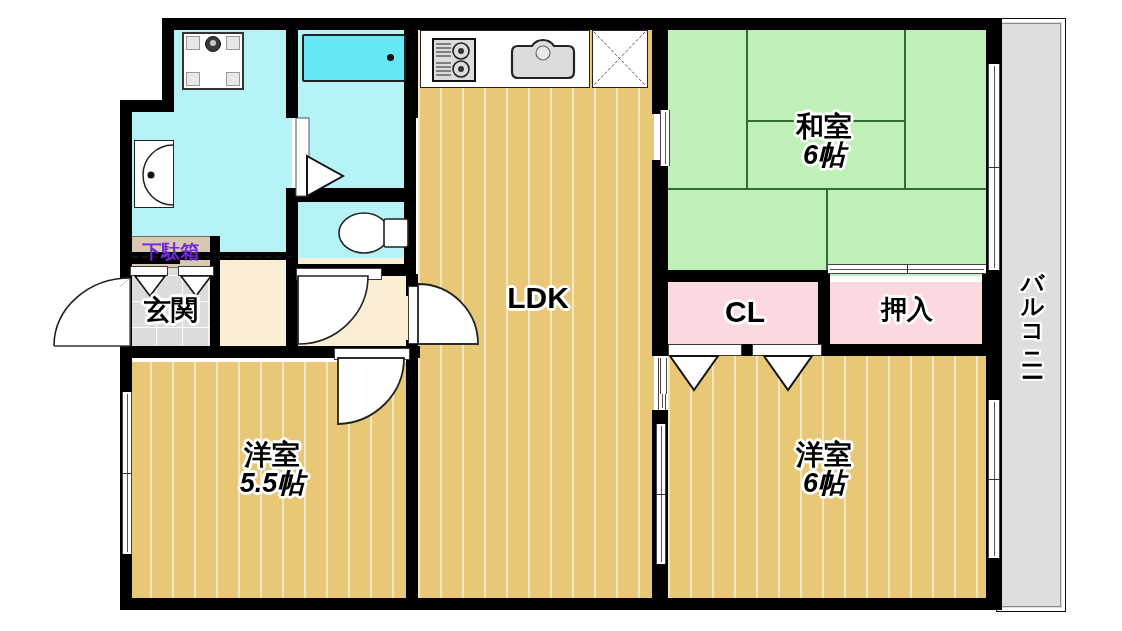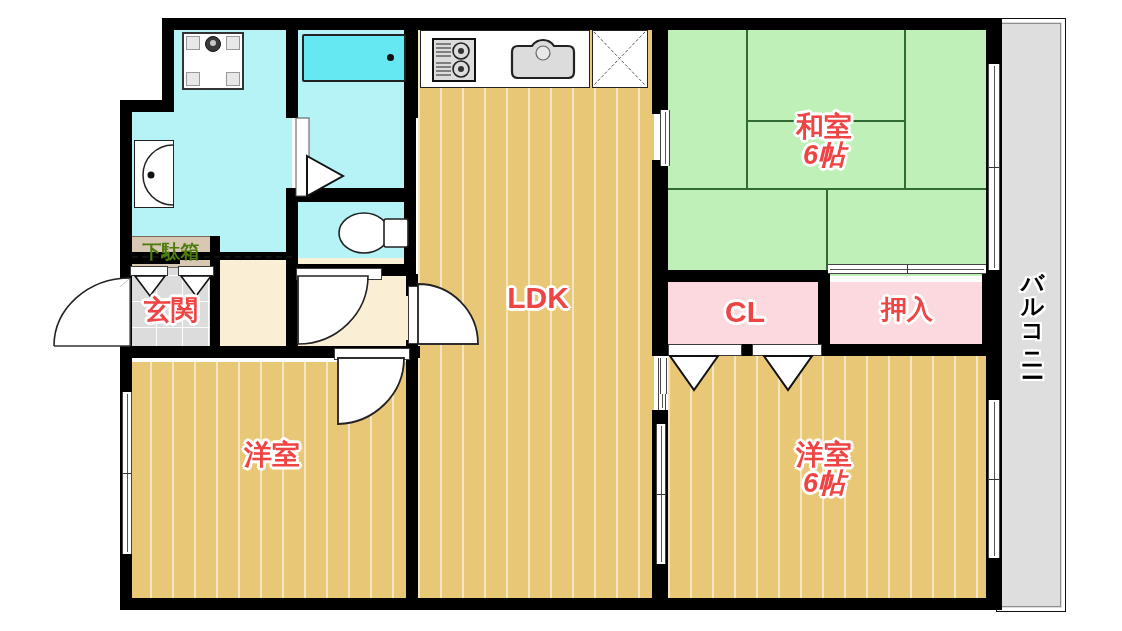--- a/index.html
+++ b/index.html
@@ -43,21 +43,21 @@
   .win-h .mull{position:absolute;top:0;bottom:0;left:50%;width:1px;background:#333;}
   .win-h .inner{position:absolute;top:50%;left:2px;right:2px;height:1px;background:#555;}
 
   .opening{position:absolute;background:#ffffff;border:1px solid #3a3a3a;box-sizing:border-box;}
 
   
   .door{position:absolute;}
   .door svg{display:block;overflow:visible;}
 
   
-  .lbl{position:absolute;color:#ef4444;font-weight:bold;text-align:center;line-height:1.05;
+  .lbl{position:absolute;color:#000000;font-weight:bold;text-align:center;line-height:1.05;
        white-space:nowrap;letter-spacing:0px;
        text-shadow:
          2px 0 0 #fff,-2px 0 0 #fff,0 2px 0 #fff,0 -2px 0 #fff,
          2px 2px 0 #fff,-2px 2px 0 #fff,2px -2px 0 #fff,-2px -2px 0 #fff,
          3px 0 0 #fff,-3px 0 0 #fff,0 3px 0 #fff,0 -3px 0 #fff;}
   .lbl .l1{display:block;}
   .lbl .l2{display:block;font-style:italic;}
   .lbl-vert{position:absolute;color:#000;font-weight:bold;writing-mode:vertical-rl;
        text-orientation:upright;letter-spacing:1px;
        text-shadow:2px 0 0 #fff,-2px 0 0 #fff,0 2px 0 #fff,0 -2px 0 #fff,
@@ -321,40 +321,41 @@
     <span class="l1">LDK</span>
   </div>
 
   <div class="lbl" style="left:760px;top:112px;width:128px;font-size:28px;">
     <span class="l1">和室</span>
     <span class="l2" style="font-size:27px;">6帖</span>
   </div>
 
   <div class="lbl" style="left:204px;top:440px;width:136px;font-size:28px;">
     <span class="l1">洋室</span>
+    <span class="l2" style="font-size:27px;">5.5帖</span>
   </div>
 
   <div class="lbl" style="left:760px;top:440px;width:128px;font-size:28px;">
     <span class="l1">洋室</span>
     <span class="l2" style="font-size:27px;">6帖</span>
   </div>
 
   <div class="lbl" style="left:700px;top:296px;width:90px;font-size:30px;">
     <span class="l1">CL</span>
   </div>
 
   <div class="lbl" style="left:862px;top:296px;width:90px;font-size:26px;">
     <span class="l1">押入</span>
   </div>
 
   <div class="lbl" style="left:131px;top:296px;width:80px;font-size:27px;">
     <span class="l1">玄関</span>
   </div>
 
-  <div class="lbl-small" style="left:131px;top:239px;width:80px;font-size:19px;color:#4d7c0f;">
+  <div class="lbl-small" style="left:131px;top:239px;width:80px;font-size:19px;color:#6d28d9;">
     <span>下駄箱</span>
   </div>
 
   <div class="lbl-vert" style="left:1018px;top:256px;font-size:23px;">
     <span>バルコニー</span>
   </div>
 
 </div>
 
 </body></html>

